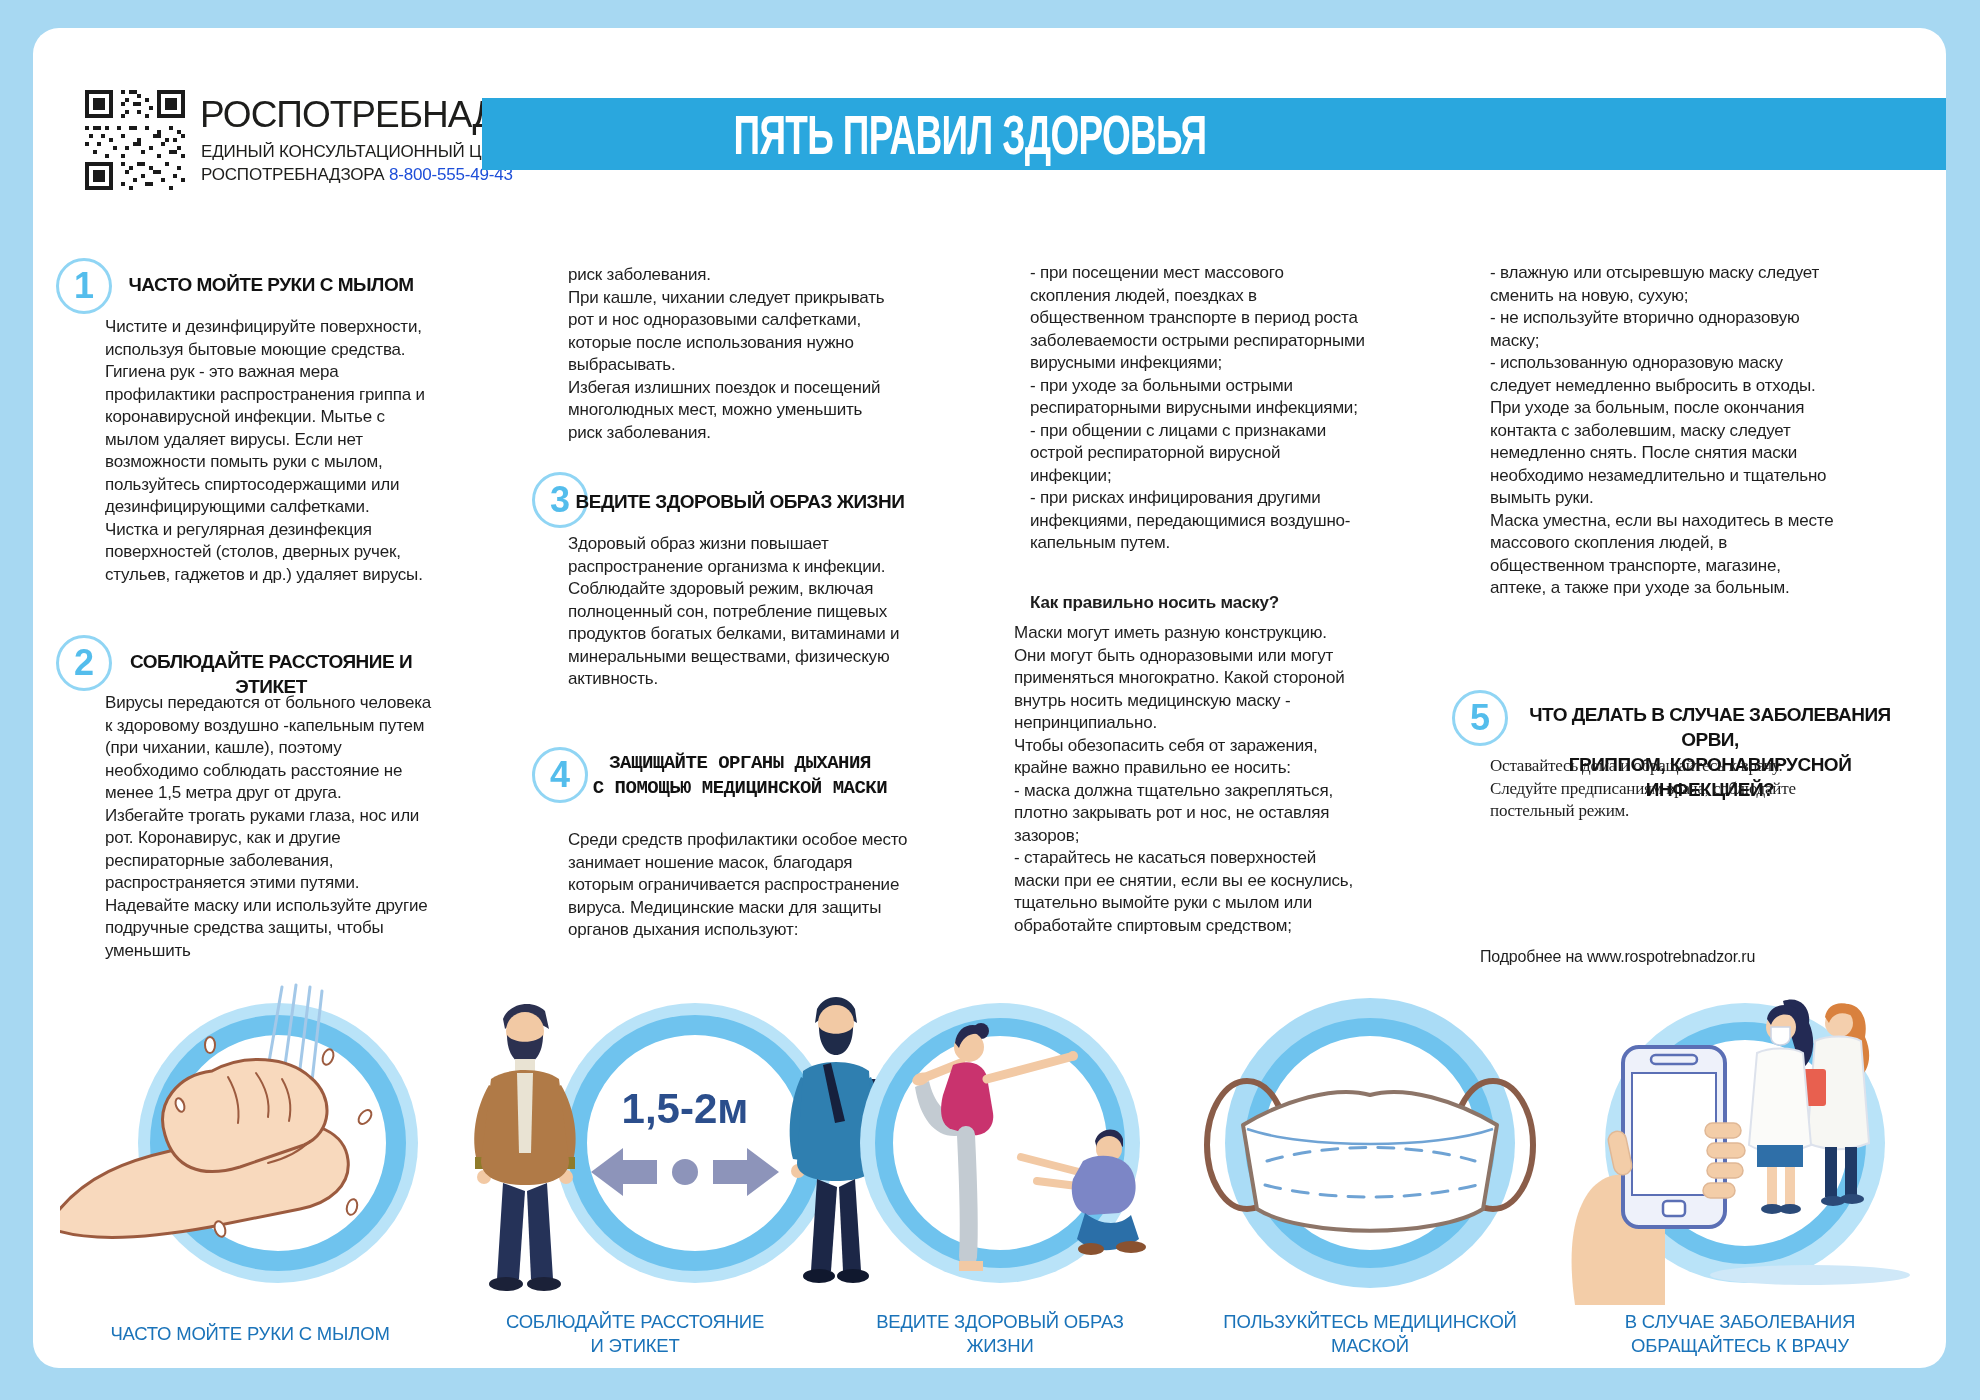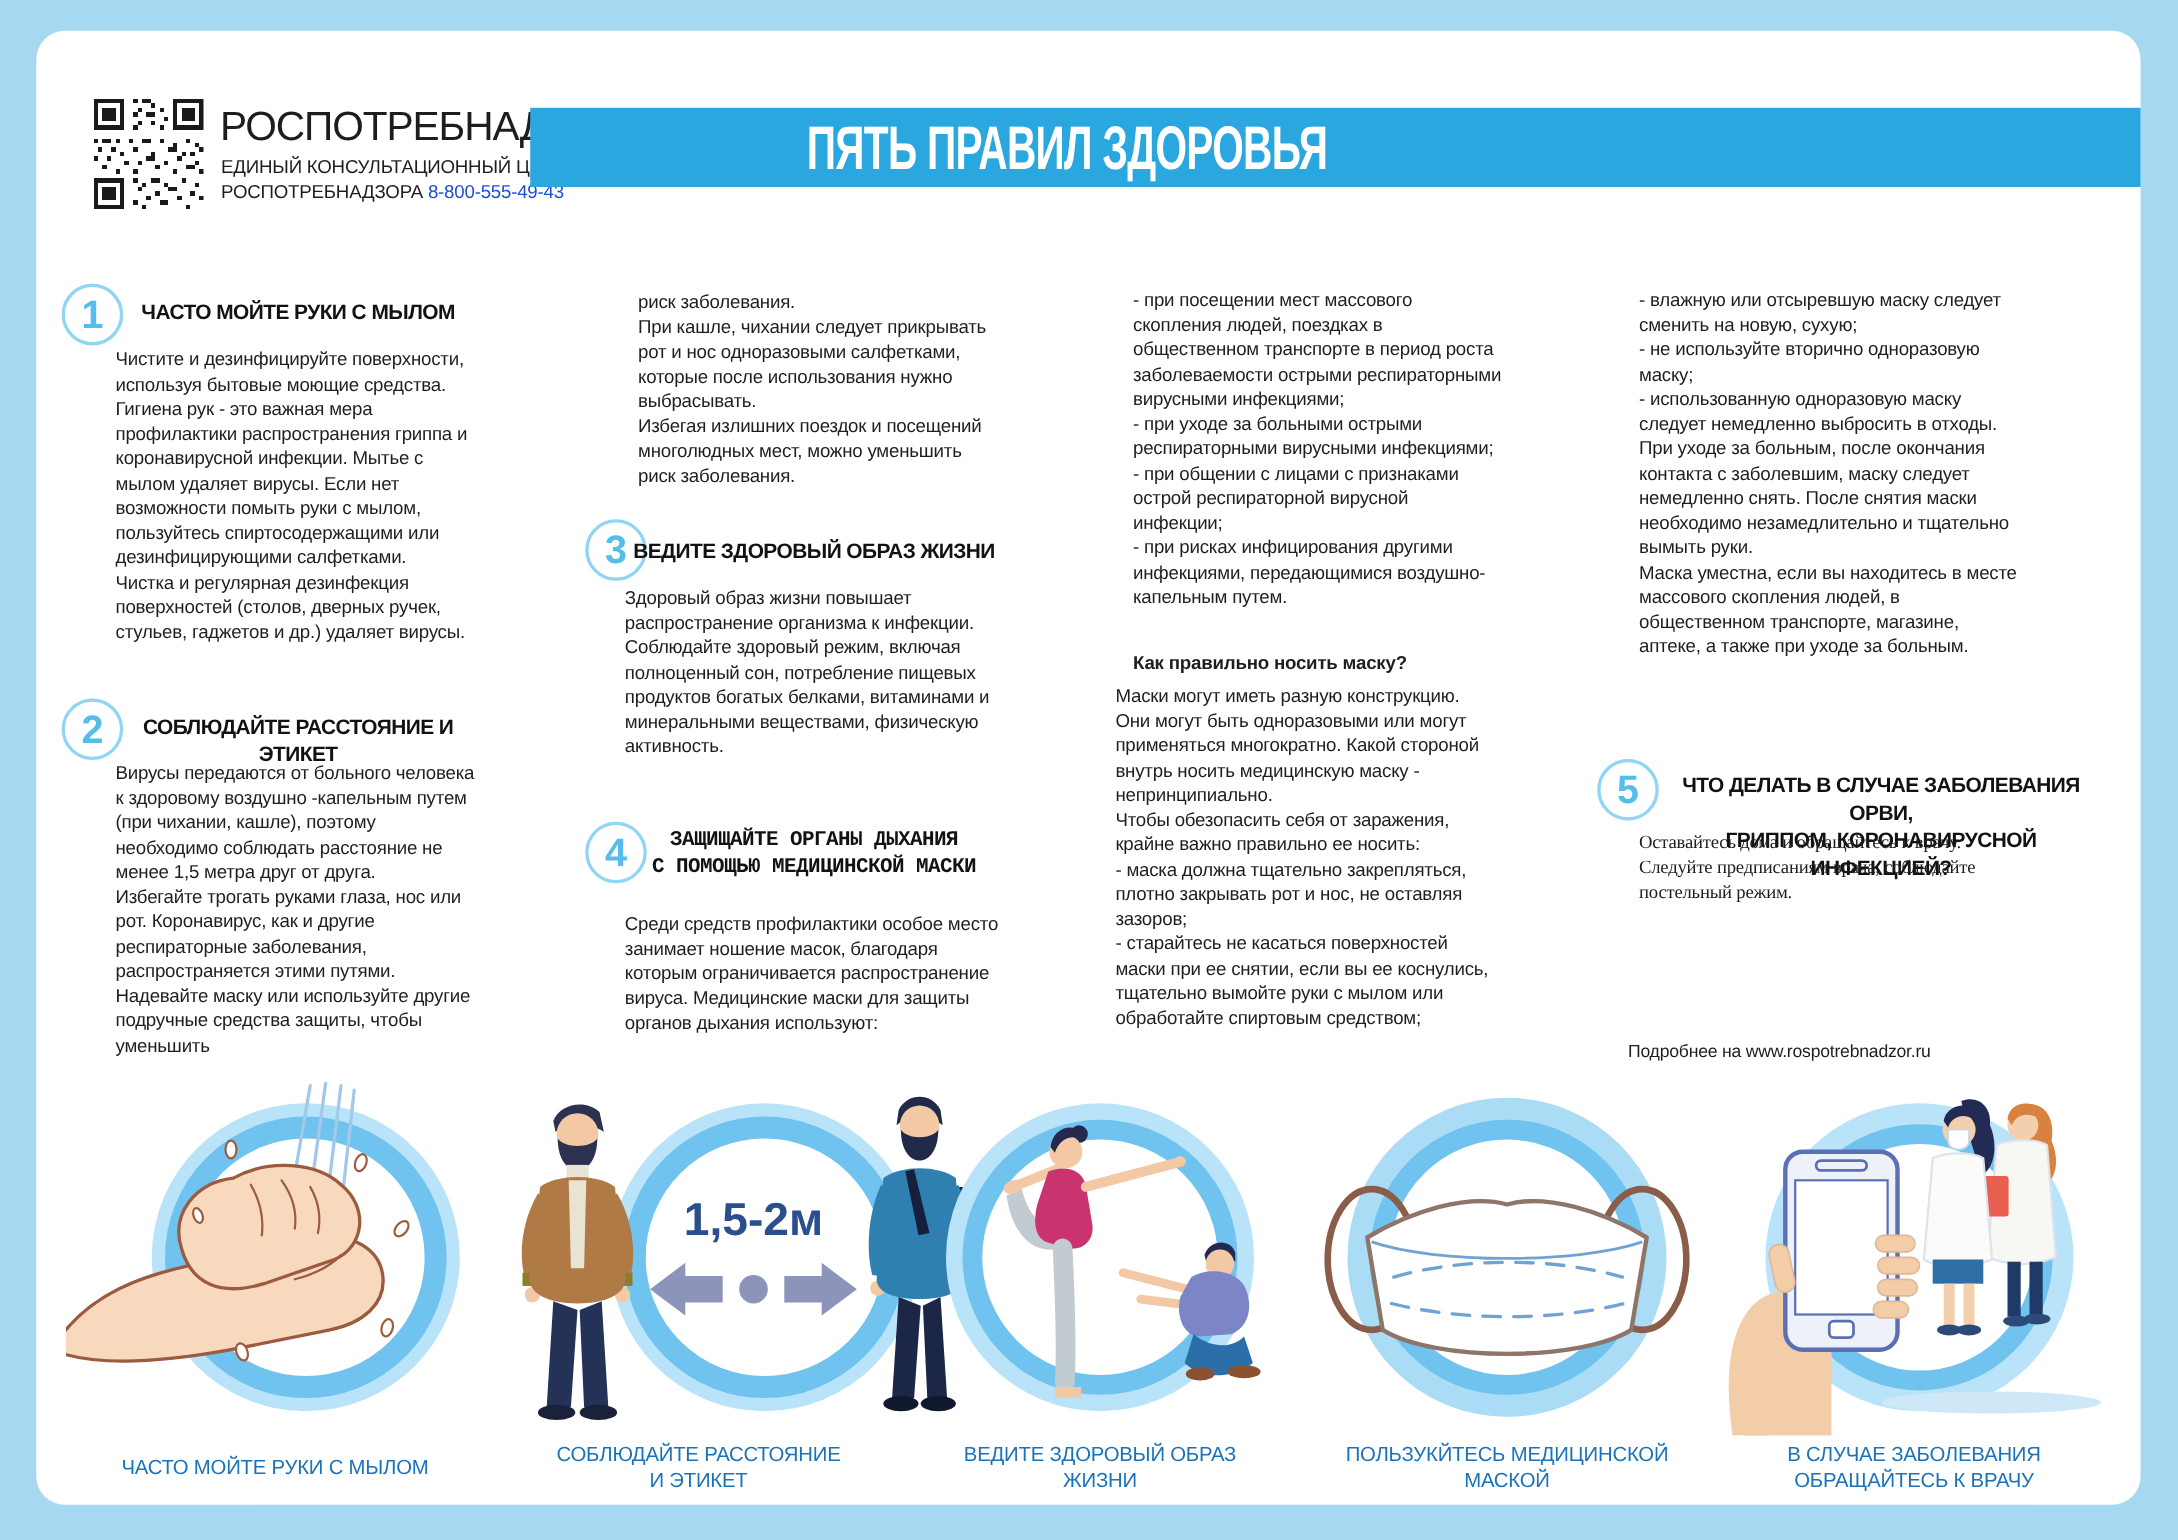--- a/index.html
+++ b/index.html
@@ -129,21 +129,21 @@
   <div class="para" style="left:105px;top:316px;width:330px;">Чистите и дезинфицируйте поверхности, используя бытовые моющие средства.
 Гигиена рук - это важная мера профилактики распространения гриппа и коронавирусной инфекции. Мытье с мылом удаляет вирусы. Если нет возможности помыть руки с мылом, пользуйтесь спиртосодержащими или дезинфицирующими салфетками.
 Чистка и регулярная дезинфекция поверхностей (столов, дверных ручек, стульев, гаджетов и др.) удаляет вирусы.</div>
 
   <div class="num-circle" style="left:56px;top:635px;">2</div>
   <div class="rule-heading" style="left:106px;top:649px;width:330px;">СОБЛЮДАЙТЕ РАССТОЯНИЕ И ЭТИКЕТ</div>
   <div class="para" style="left:105px;top:692px;width:330px;">Вирусы передаются от больного человека к здоровому воздушно -капельным путем (при чихании, кашле), поэтому необходимо соблюдать расстояние не менее 1,5 метра друг от друга.
 Избегайте трогать руками глаза, нос или рот. Коронавирус, как и другие респираторные заболевания, распространяется этими путями.
 Надевайте маску или используйте другие подручные средства защиты, чтобы уменьшить</div>
 
-  <div class="para" style="left:580px;top:264px;width:330px;">риск заболевания.
+  <div class="para" style="left:568px;top:264px;width:330px;">риск заболевания.
 При кашле, чихании следует прикрывать рот и нос одноразовыми салфетками, которые после использования нужно выбрасывать.
 Избегая излишних поездок и посещений многолюдных мест, можно уменьшить риск заболевания.</div>
 
   <div class="num-circle" style="left:532px;top:472px;">3</div>
   <div class="rule-heading" style="left:575px;top:489px;width:330px;">ВЕДИТЕ ЗДОРОВЫЙ ОБРАЗ ЖИЗНИ</div>
   <div class="para" style="left:568px;top:533px;width:336px;">Здоровый образ жизни повышает распространение организма к инфекции. Соблюдайте здоровый режим, включая полноценный сон, потребление пищевых продуктов богатых белками, витаминами и минеральными веществами, физическую активность.</div>
 
   <div class="num-circle" style="left:532px;top:747px;">4</div>
   <div class="rule-heading" style="left:575px;top:751px;width:330px;font-family:Liberation Mono, monospace;">ЗАЩИЩАЙТЕ ОРГАНЫ ДЫХАНИЯ
 С ПОМОЩЬЮ МЕДИЦИНСКОЙ МАСКИ</div>

